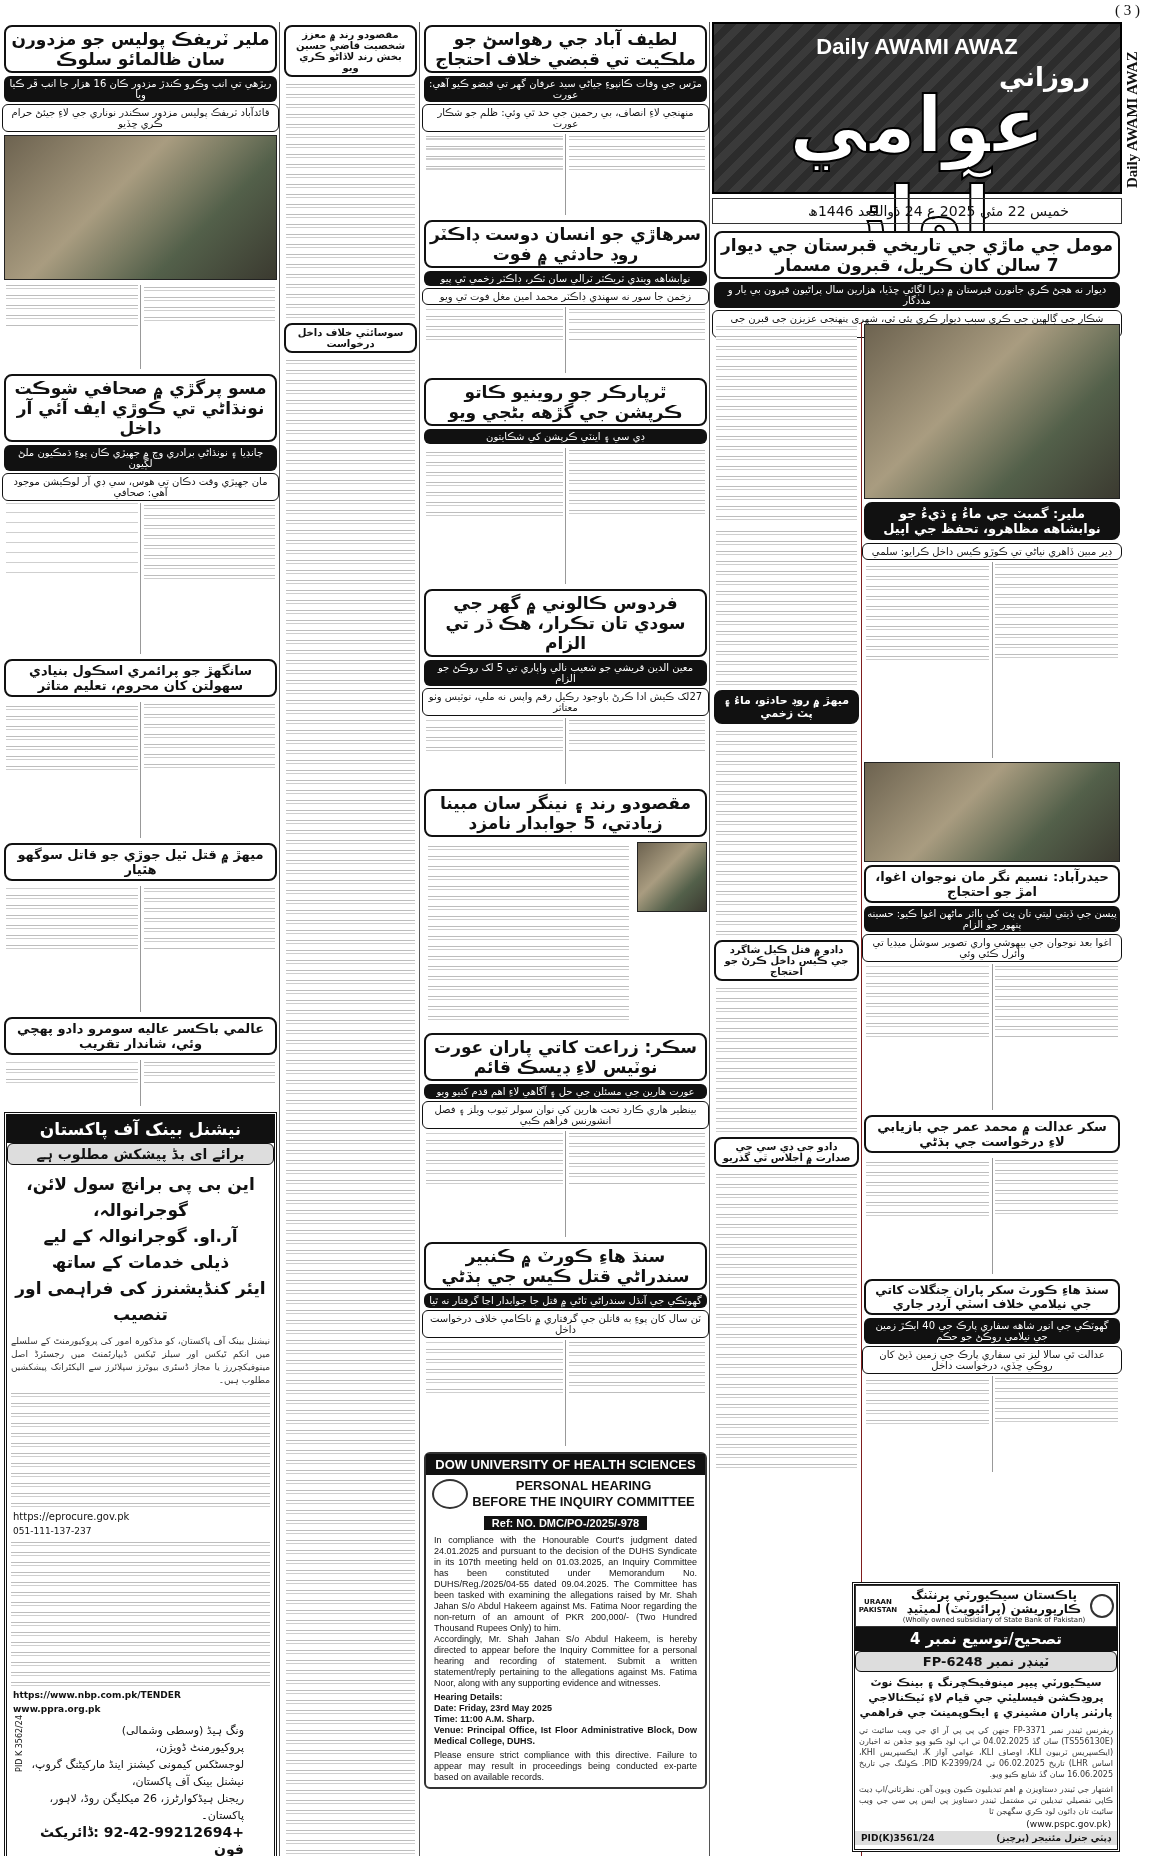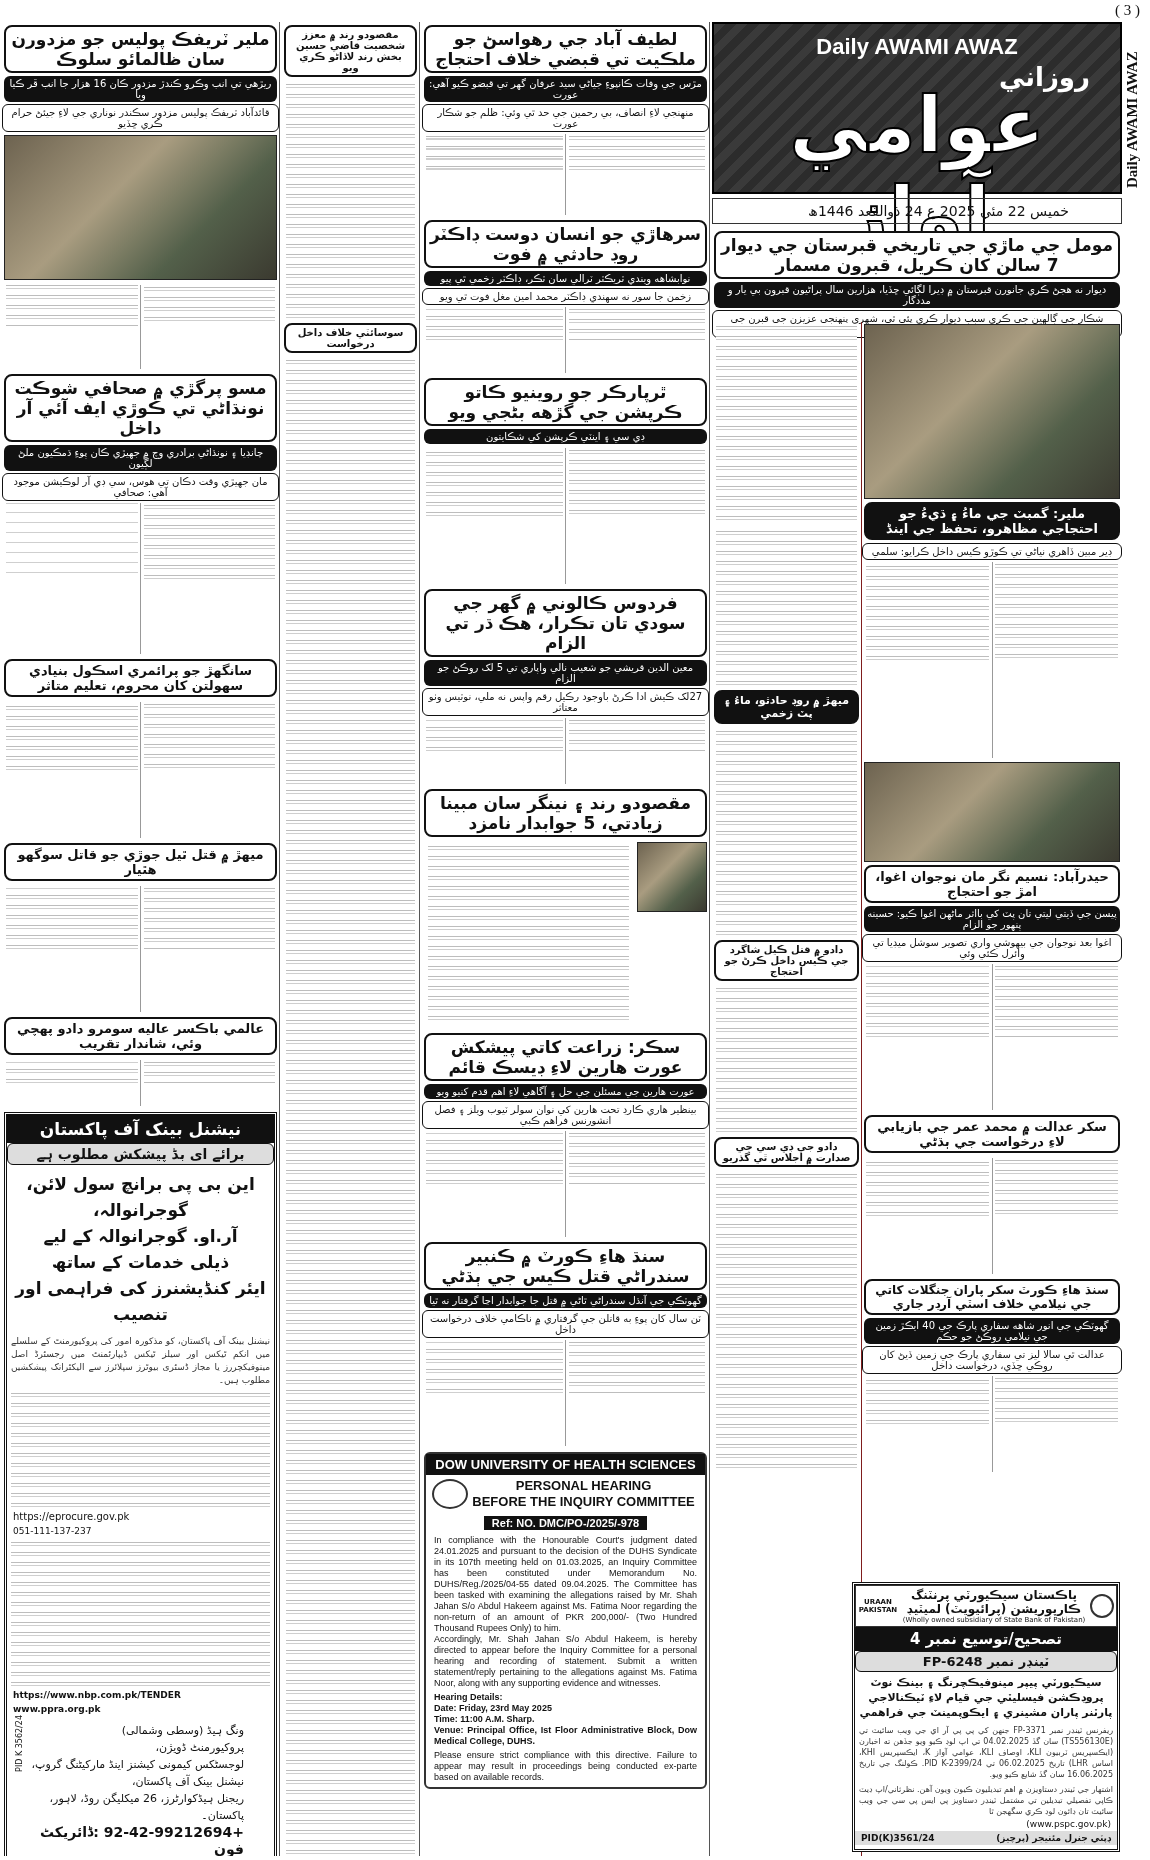--- a/index.html
+++ b/index.html
@@ -157,21 +157,21 @@
     <div>
       <div class="hl big">مقصودو رند ۽ نينگر سان مبينا زيادتي، 5 جوابدار نامزد</div>
       <div style="display:flex;gap:4px;height:190px;padding:2px;">
         <div class="body" style="flex:1;">
             <div class="filler"></div>
           </div>
         <div class="photo" style="width:70px;height:70px;"></div>
       </div>
     </div>
     <div>
-      <div class="hl big">سڪر: زراعت کاتي پیشکش عورت هارين لاءِ ڊيسڪ قائم</div>
+      <div class="hl big">سڪر: زراعت کاتي پاران عورت نوٽيس لاءِ ڊيسڪ قائم</div>
       <div class="sub-dark">عورت هارين جي مسئلن جي حل ۽ آگاهي لاءِ اهم قدم کنيو ويو</div>
       <div class="sub-light">بينظير هاري ڪارڊ تحت هارين کي نوان سولر ٽيوب ويلز ۽ فصل انشورنس فراهم ڪبي</div>
       <div class="body two" style="height:110px;">
           <div class="filler"></div>
         </div>
     </div>
     <div>
       <div class="hl big">سنڌ هاءِ ڪورٽ ۾ ڪنبير سندراڻي قتل ڪيس جي ٻڌڻي</div>
       <div class="sub-dark">گهوٽڪي جي آنڌل سندراڻي ٿاڻي ۾ قتل جا جوابدار اڃا گرفتار نه ٿيا</div>
       <div class="sub-light">ٽن سال کان پوءِ به قاتلن جي گرفتاري ۾ ناڪامي خلاف درخواست داخل</div>
@@ -234,21 +234,21 @@
         <div class="body" style="height:150px;">
             <div class="filler"></div>
           </div>
         <div class="hl mid" style="font-size:10px;">دادو جي ڊي سي جي صدارت ۾ اجلاس ٿي گذريو</div>
         <div class="body" style="height:300px;">
             <div class="filler"></div>
           </div>
       </div>
       <div style="flex:1;">
         <div class="photo" style="height:175px;margin:2px;"></div>
-        <div class="hl mid" style="font-size:13px;background:#111;color:#fff;">ملير: گمبٽ جي ماءُ ۽ ڌيءُ جو احتجاجي مظاهرو، تحفظ جي اینڈ</div>
+        <div class="hl mid" style="font-size:13px;background:#111;color:#fff;">ملير: گمبٽ جي ماءُ ۽ ڌيءُ جو نوابشاهه مظاهرو، تحفظ جي اپيل</div>
         <div class="sub-light">ڊير مبين ڏاهري نياڻي تي ڪوڙو ڪيس داخل ڪرايو: سلمي</div>
         <div class="body two" style="height:200px;">
             <div class="filler"></div>
           </div>
         <div class="photo" style="height:100px;margin:2px;"></div>
         <div class="hl mid" style="font-size:13px;">حيدرآباد: نسيم نگر مان نوجوان اغوا، امڙ جو احتجاج</div>
         <div class="sub-dark">پيسن جي ڏيتي ليتي تان پٽ کي بااثر ماڻهن اغوا ڪيو: حسينه پنهور جو الزام</div>
         <div class="sub-light">اغوا بعد نوجوان جي بيهوشي واري تصوير سوشل ميڊيا تي وائرل ڪئي وئي</div>
         <div class="body two" style="height:150px;">
             <div class="filler"></div>

